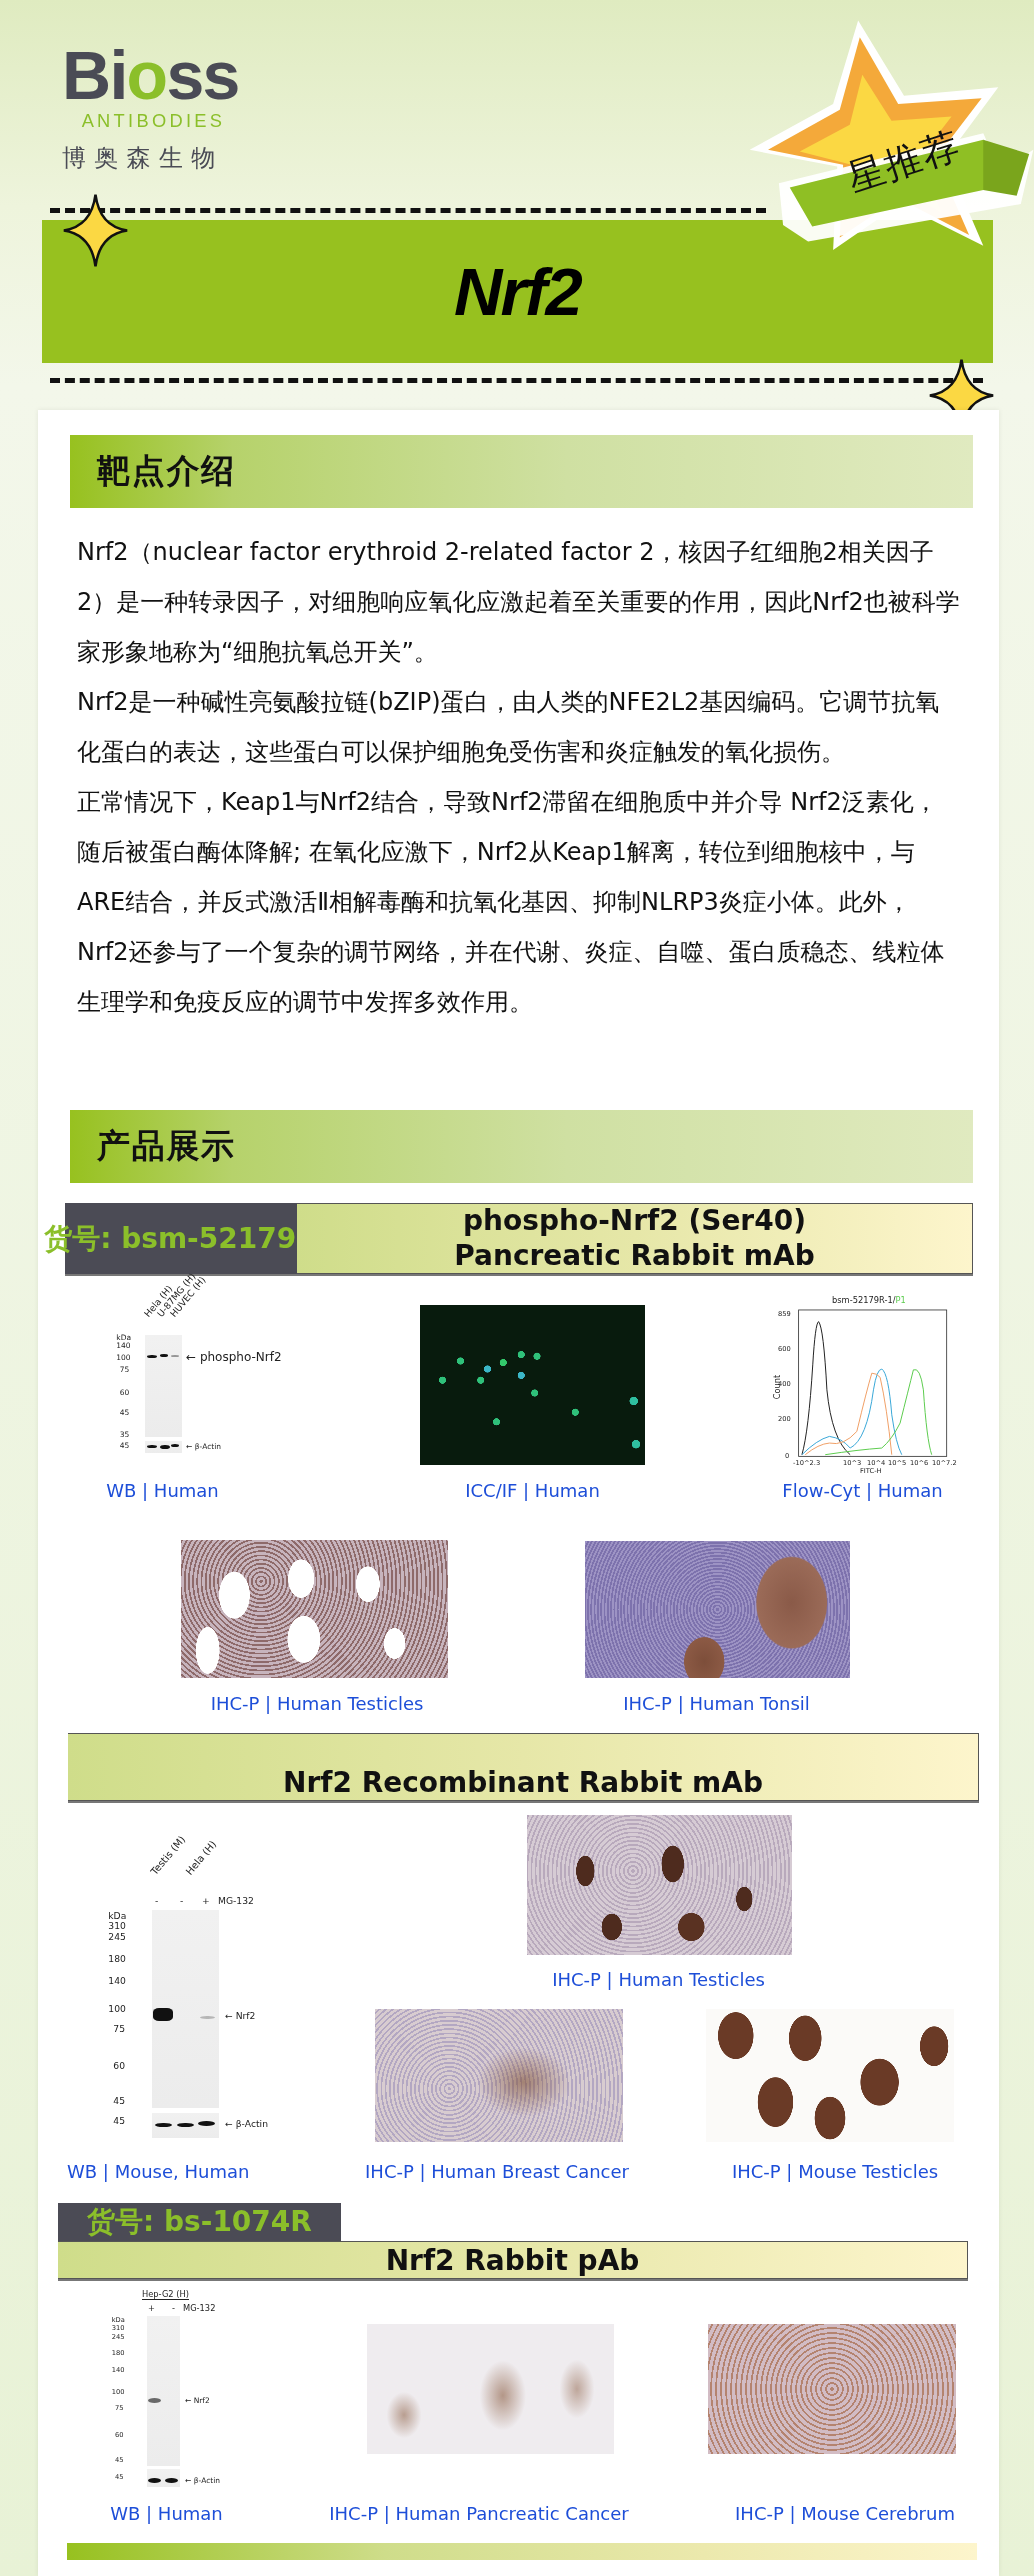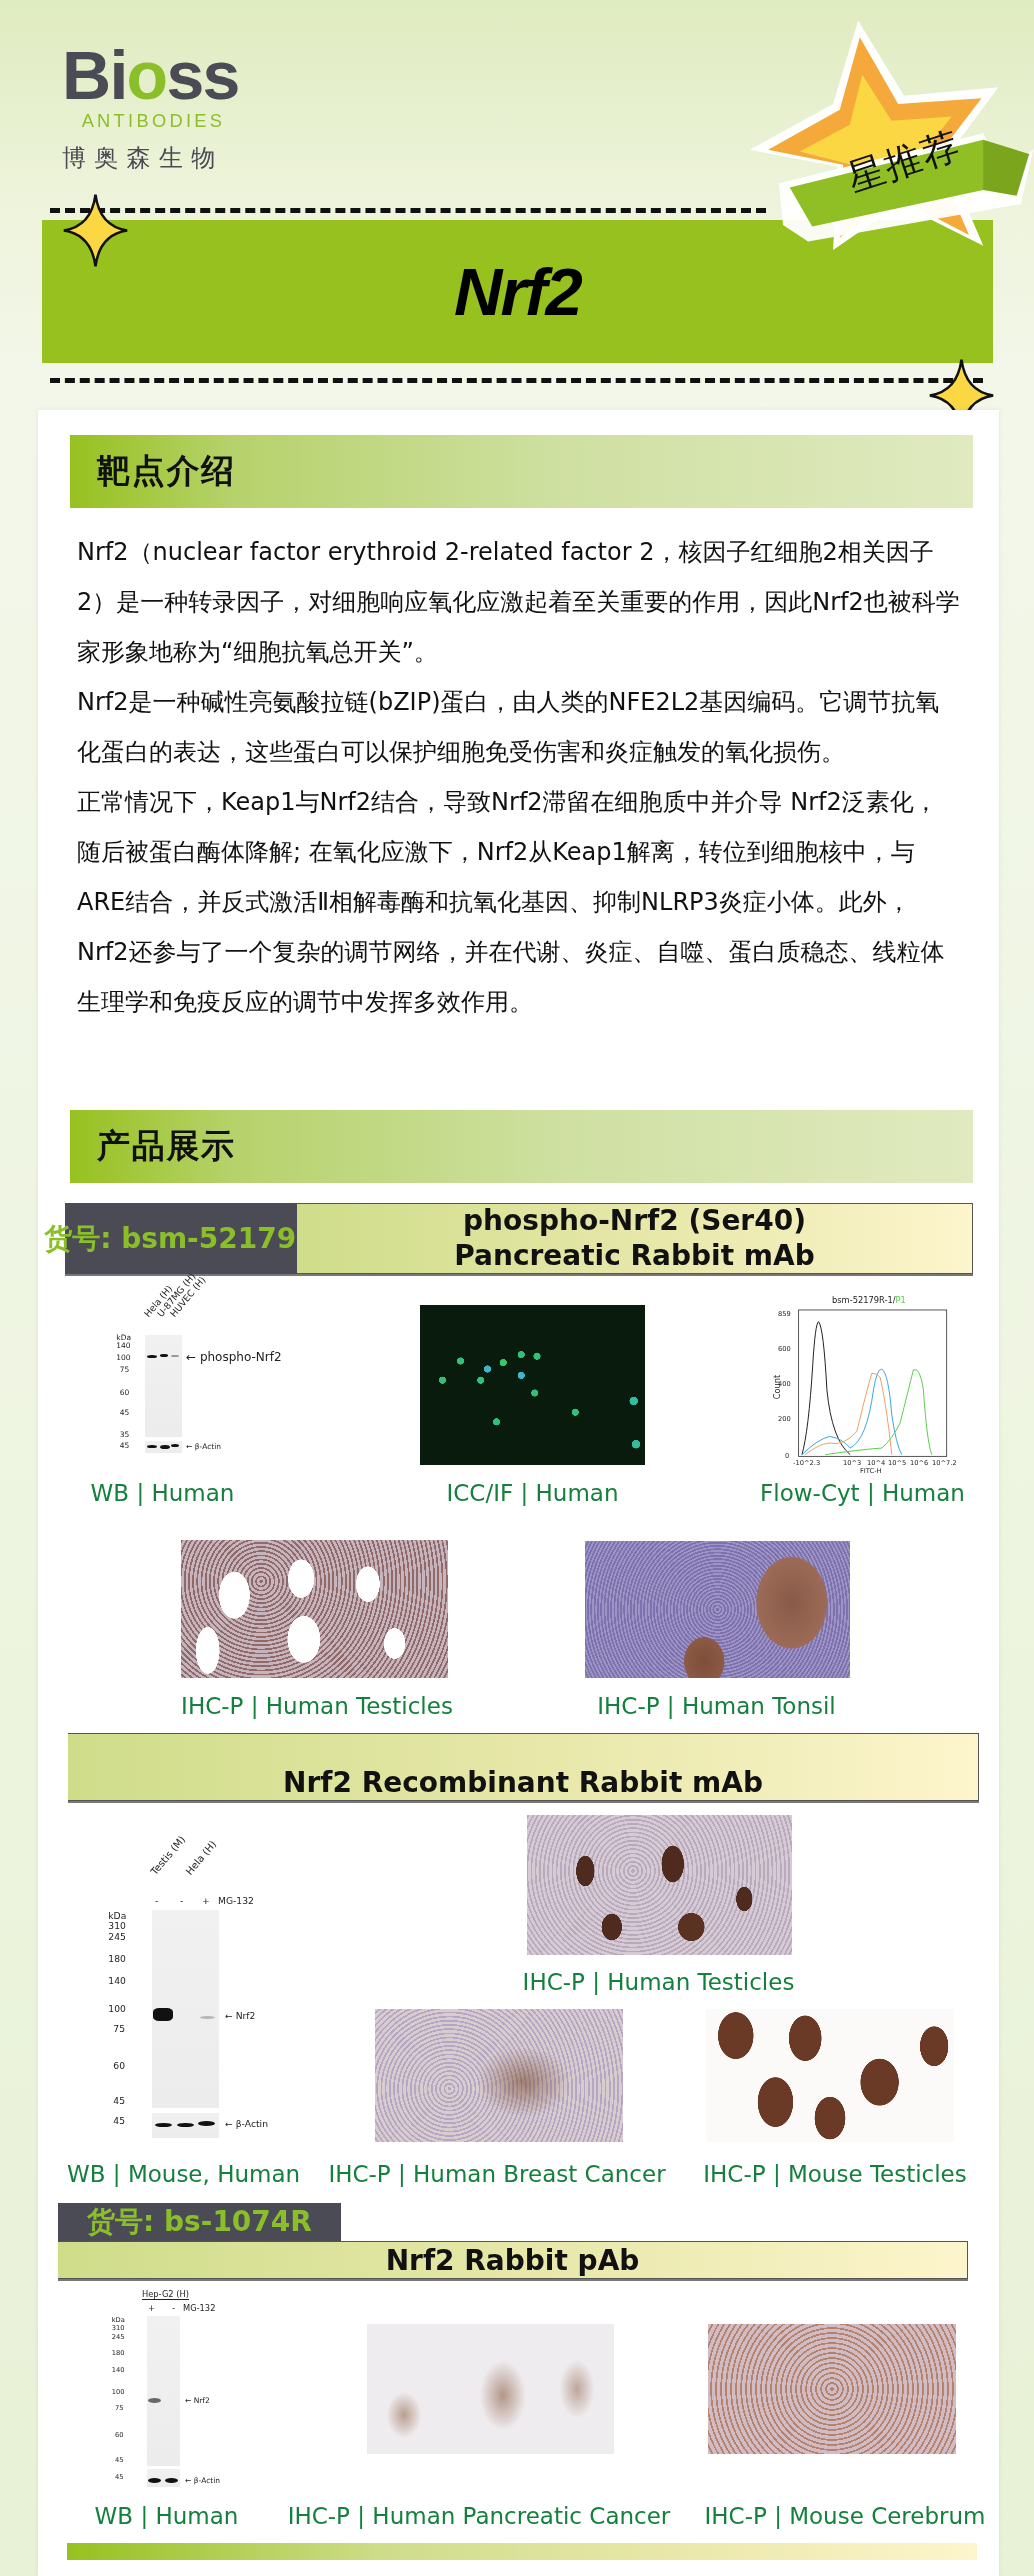--- a/index.html
+++ b/index.html
@@ -39,21 +39,21 @@
 
   .intro { left: 77px; top: 527px; width: 883px; font-size: 24px; line-height: 50px; color: #111; }
   .intro p { margin: 0; }
 
   
   .prod-head { left: 65px; width: 908px; display: flex; border-bottom: 2.5px solid #777; }
   .prod-code { background: #4b4b55; color: #8bbf2a; font-weight: bold; font-size: 28px; display: flex; align-items: center; justify-content: center; white-space: nowrap; }
   .prod-name { flex: 1; background: linear-gradient(90deg, #cfdd8a 0%, #e6e7a8 50%, #fdf5cc 100%); border: 1.7px solid #555; border-left: none; display: flex; align-items: flex-end; justify-content: center; text-align: center; font-weight: bold; font-size: 28px; color: #111; line-height: 35px; }
 
   
-  .fig-cap { font-size: 23px; color: #15803d; white-space: nowrap; text-align: center; }
+  .fig-cap { font-size: 18px; color: #1d4ed8; white-space: nowrap; text-align: center; }
   .img-box { overflow: hidden; }
   .wb { background: #fff; }
   .lane-bg { background: linear-gradient(180deg, #f1f1f1, #ececec); }
   .band { position: absolute; border-radius: 50%; background: #111; }
   .wb-label { position: absolute; font-size: 9.2px; color: #222; white-space: nowrap; font-family: "DejaVu Sans", sans-serif; }
 
   .ihc-testis { background:
       radial-gradient(ellipse 21.7px 33px at 20% 40%, #fff 70%, transparent 72%),
       radial-gradient(ellipse 18.3px 27px at 45% 28%, #fff 70%, transparent 72%),
       radial-gradient(ellipse 23px 33px at 46% 72%, #fff 70%, transparent 72%),

